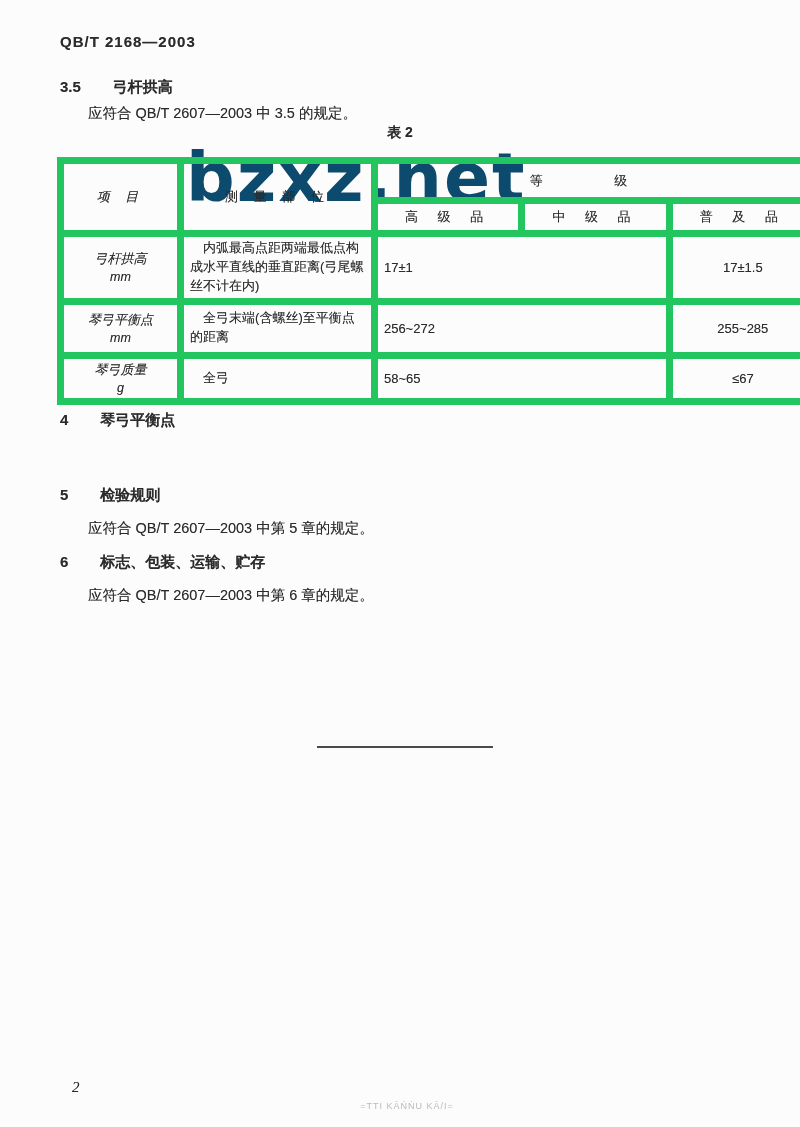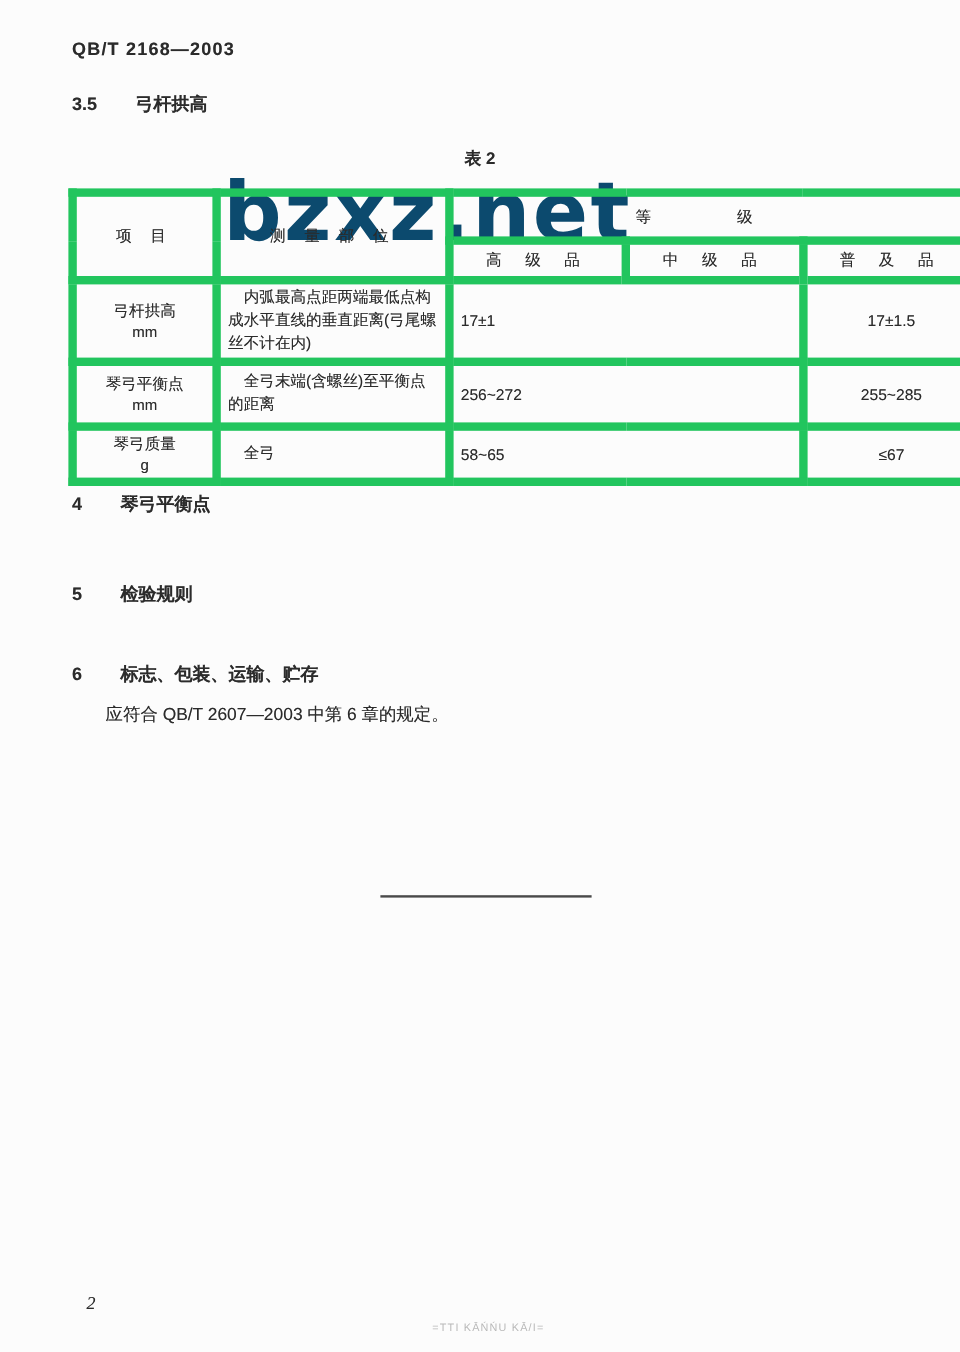--- a/index.html
+++ b/index.html
@@ -50,21 +50,21 @@
     position: absolute; left: 57px; top: 157px; z-index: 1;
     border-collapse: collapse; table-layout: fixed;
     background: transparent; font-size: 13px;
   }
   table.spec th, table.spec td {
     border: 7px solid #22c55e; padding: 2px 6px;
     font-weight: normal; vertical-align: middle;
   }
   table.spec { border: 2px solid #242424; }
   .hdr-bottom { border-bottom-width: 2px !important; }
-  .c-item  { width: 106px; text-align: center; }
+  .c-item  { width: 106px; text-align: center; font-style: italic; }
   .c-pos   { width: 184px; }
   .c-g1    { width: 135px; text-align: center; }
   .c-g2    { width: 135px; text-align: center; margin-top: 47px; }
   .c-g3    { width: 133px; text-align: center; }
   .hrow1 { height: 40px; }
   .hrow2 { height: 33px; }
   .drow1 { height: 64px; }
   .drow2 { height: 54px; margin-top: 45px; }
   .drow3 { height: 46px; }
   .grade-head { text-align: center; letter-spacing: 34px; padding-left: 34px; }
@@ -95,20 +95,21 @@
 </head>
 <body>
 
 <div class="page">
 
   <div class="doc-number">QB/T 2168—2003</div>
 
   <div class="sec-heading sec35-h">
     <span class="sec-num">3.5</span><span>弓杆拱高</span>
   </div>
+  <div class="sec-body sec35-b">应符合 QB/T 2607—2003 中 3.5 的规定。</div>
 
   <div class="table-caption">表 2</div>
 
   <div class="watermark-big">bzxz.net</div>
 
   <table class="spec">
     <tbody>
         <tr class="hrow1">
       <th class="c-item head-sp" rowspan="2">项 目</th>
       <th class="c-pos head-sp" rowspan="2">测 量 部 位</th>
@@ -149,20 +150,21 @@
   </tbody>
     </table>
 
   <div class="sec-heading sec4-h">
     <span class="sec-num">4</span><span>琴弓平衡点</span>
   </div>
 
   <div class="sec-heading sec5-h">
     <span class="sec-num">5</span><span>检验规则</span>
   </div>
+  <div class="sec-body sec5-b">应符合 QB/T 2607—2003 中第 5 章的规定。</div>
 
   <div class="sec-heading sec6-h">
     <span class="sec-num">6</span><span>标志、包装、运输、贮存</span>
   </div>
   <div class="sec-body sec6-b">应符合 QB/T 2607—2003 中第 6 章的规定。</div>
 
   <div class="center-rule"></div>
 
   <div class="page-number">2</div>
 

